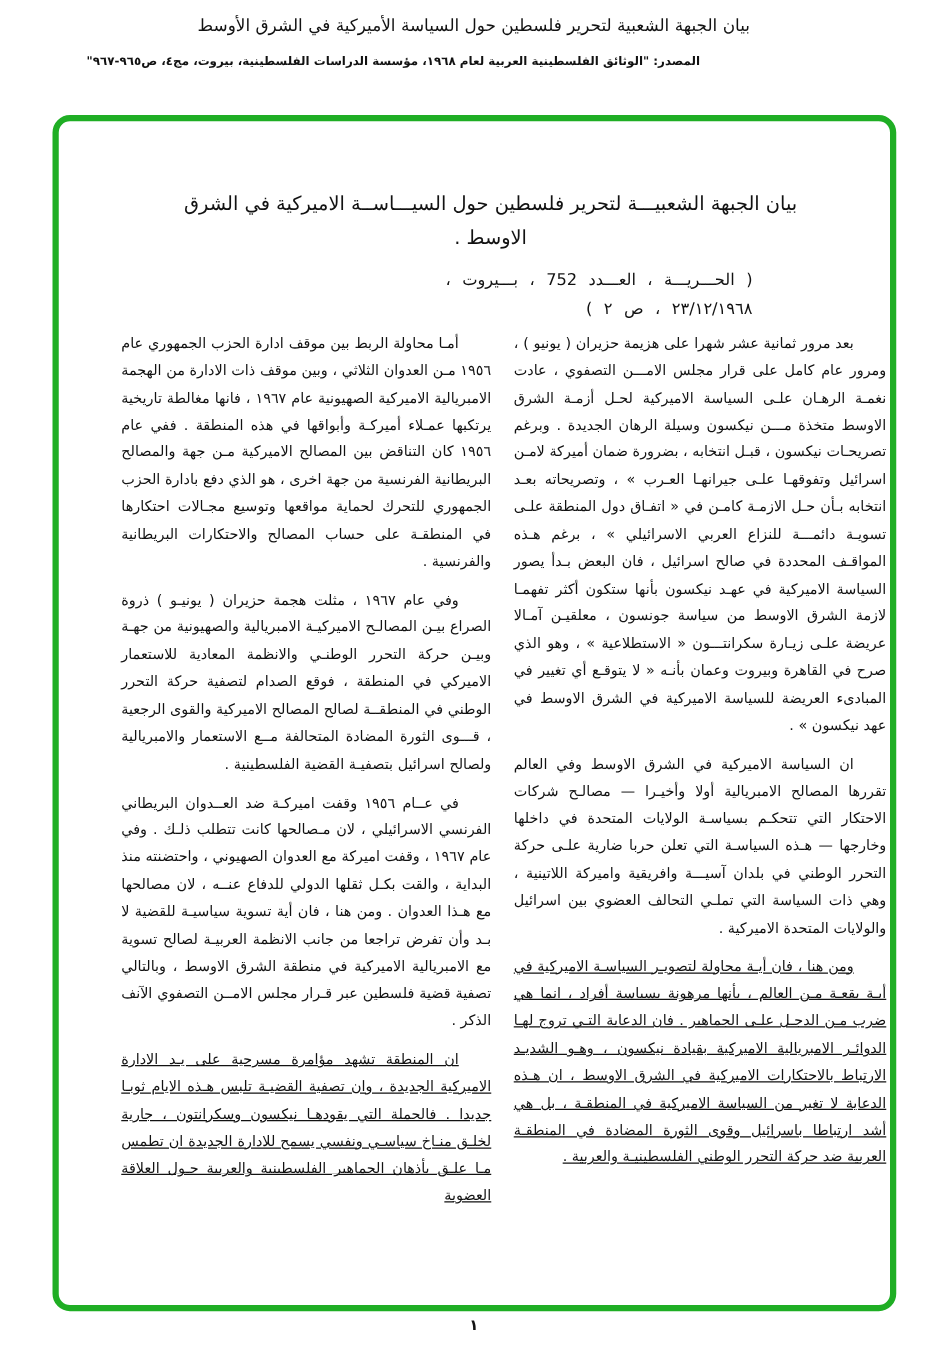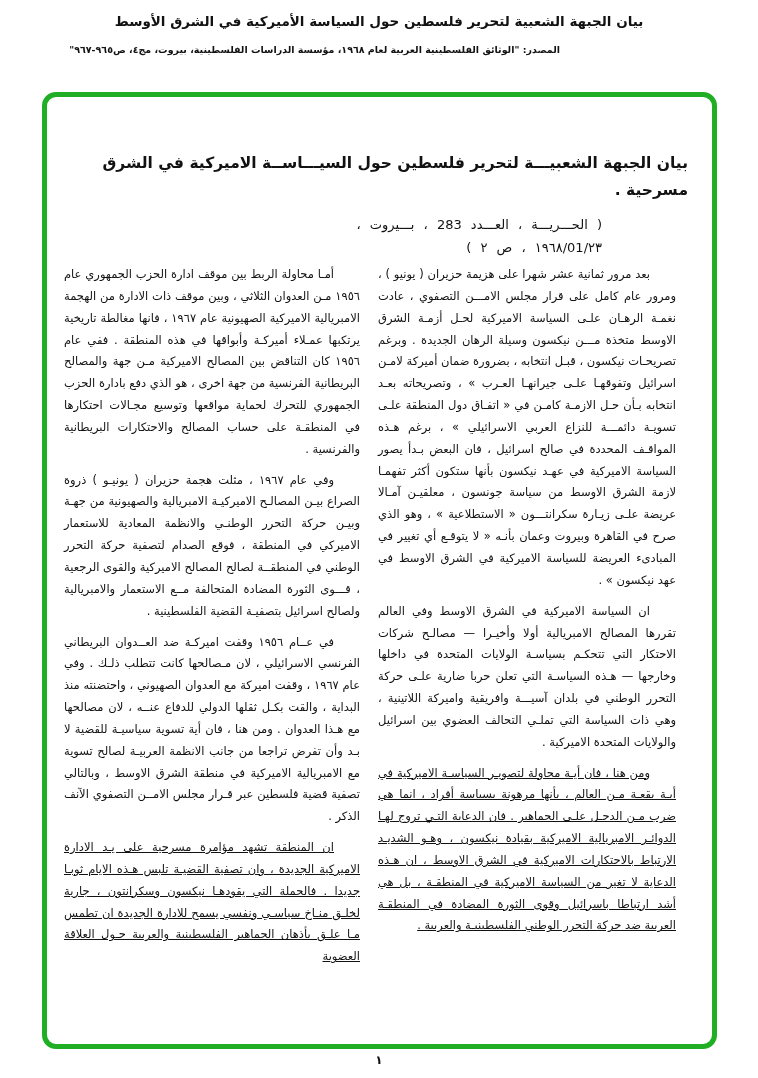--- a/index.html
+++ b/index.html
@@ -7,50 +7,50 @@
     width: 758px; height: 1078px;
     position: relative;
     background: #ffffff;
     color: #121212;
     font-family: "DejaVu Sans", sans-serif;
     overflow: hidden;
   }
   .header-title {
     position: absolute; top: 13px; left: 0; width: 758px;
     text-align: center; direction: rtl;
-    font-weight: bold; font-size: 13.5px;
+    font-weight: normal; font-size: 13.5px;
   }
   .source-line {
     position: absolute; top: 44px; left: 38px; width: 522px;
     text-align: right; direction: rtl;
     font-weight: bold; font-size: 9.5px;
   }
   .doc-frame {
     position: absolute; left: 42px; top: 92px;
     width: 675px; height: 957px;
     border: 5px solid var(--green, #1fae24);
     border-radius: 14px;
     background: #ffffff;
     box-sizing: border-box;
   }
   .doc-title {
     position: absolute; top: 53px; right: 24px; left: 50px;
-    direction: rtl; text-align: right;
-    font-weight: bold; font-size: 15.5px; line-height: 1.75;
+    direction: rtl; text-align: center;
+    font-weight: normal; font-size: 15.5px; line-height: 1.75;
   }
   .doc-subtitle {
     position: absolute; top: 116px; right: 110px;
     direction: rtl; text-align: right;
     font-size: 13px; line-height: 1.8;
     word-spacing: 5px;
   }
   .column {
     position: absolute; top: 167px;
     direction: rtl; text-align: justify;
-    font-size: 11.5px; line-height: 1.9;
+    font-size: 11.5px; line-height: 1.9; margin-left: 33px;
   }
   .column p { text-indent: 26px; margin: 0 0 9px 0; }
   .column p:last-child { margin-bottom: 0; text-decoration: underline; }
   .col-first  { left: 331px; width: 298px; }  
   .col-second { left: 17px;  width: 296px; }  
   .page-number {
     position: absolute; top: 1053px; left: 0; width: 758px;
     text-align: center; font-size: 12px; font-weight: bold;
   }
 </style>
@@ -58,26 +58,26 @@
 <body>
 
 <div class="header-title">بيان الجبهة الشعبية لتحرير فلسطين حول السياسة الأميركية في الشرق الأوسط</div>
 
 <div class="source-line">المصدر: "الوثائق الفلسطينية العربية لعام ١٩٦٨، مؤسسة الدراسات الفلسطينية، بيروت، مج٤، ص٩٦٥-٩٦٧"</div>
 
 <div class="doc-frame">
 
   <div class="doc-title">
     <span>بيان الجبهة الشعبيـــة لتحرير فلسطين حول السيـــاســة الاميركية في الشرق</span><br>
-    <span>مسرحية .</span>
+    <span>الاوسط .</span>
   </div>
 
   <div class="doc-subtitle">
-    <span>( الحـــريـــة ، العـــدد 283 ، بـــيروت ،</span><br>
-    <span>٢٣/01/١٩٦٨ ، ص ٢ )</span>
+    <span>( الحـــريـــة ، العـــدد 752 ، بـــيروت ،</span><br>
+    <span>٢٣/١٢/١٩٦٨ ، ص ٢ )</span>
   </div>
 
   <div class="column col-first">
     <p>بعد مرور ثمانية عشر شهرا على هزيمة حزيران ( يونيو ) ، ومرور عام كامل على قرار مجلس الامـــن التصفوي ، عادت نغمـة الرهـان علـى السياسة الاميركية لحـل أزمـة الشرق الاوسط متخذة مـــن نيكسون وسيلة الرهان الجديدة . وبرغم تصريحـات نيكسون ، قبـل انتخابه ، بضرورة ضمان أميركة لامـن اسرائيل وتفوقهـا علـى جيرانهـا العـرب » ، وتصريحاته بعـد انتخابه بـأن حـل الازمـة كامـن في « اتفـاق دول المنطقة علـى تسويـة دائمـــة للنزاع العربي الاسرائيلي » ، برغم هـذه المواقـف المحددة في صالح اسرائيل ، فان البعض بـدأ يصور السياسة الاميركية في عهـد نيكسون بأنها ستكون أكثر تفهمـا لازمة الشرق الاوسط من سياسة جونسون ، معلقيـن آمـالا عريضة علـى زيـارة سكرانتـــون « الاستطلاعية » ، وهو الذي صرح في القاهرة وبيروت وعمان بأنـه « لا يتوقـع أي تغيير في المبادىء العريضة للسياسة الاميركية في الشرق الاوسط في عهد نيكسون » .</p>
     <p>ان السياسة الاميركية في الشرق الاوسط وفي العالم تقررها المصالح الامبريالية أولا وأخيـرا — مصالـح شركات الاحتكار التي تتحكـم بسياسـة الولايات المتحدة في داخلها وخارجها — هـذه السياسـة التي تعلن حربا ضارية علـى حركة التحرر الوطني في بلدان آسيـــة وافريقية واميركة اللاتينية ، وهي ذات السياسة التي تملـي التحالف العضوي بين اسرائيل والولايات المتحدة الاميركية .</p>
     <p>ومن هنا ، فان أيـة محاولة لتصويـر السياسـة الاميركية في أيـة بقعـة مـن العالم ، بأنها مرهونة بسياسة أفراد ، انما هي ضرب مـن الدجـل علـى الجماهير . فان الدعاية التـي تروج لهـا الدوائـر الامبريالية الاميركية بقيادة نيكسون ، وهـو الشديـد الارتباط بالاحتكارات الاميركية في الشرق الاوسط ، ان هـذه الدعاية لا تغير من السياسة الاميركية في المنطقـة ، بل هي أشد ارتباطا باسرائيل وقوى الثورة المضادة في المنطقـة العربية ضد حركة التحرر الوطني الفلسطينيـة والعربية .</p>
   </div>
 
   <div class="column col-second">
     <p>أمـا محاولة الربط بين موقف ادارة الحزب الجمهوري عام ١٩٥٦ مـن العدوان الثلاثي ، وبين موقف ذات الادارة من الهجمة الامبريالية الاميركية الصهيونية عام ١٩٦٧ ، فانها مغالطة تاريخية يرتكبها عمـلاء أميركـة وأبواقها في هذه المنطقة . ففي عام ١٩٥٦ كان التناقض بين المصالح الاميركية مـن جهة والمصالح البريطانية الفرنسية من جهة اخرى ، هو الذي دفع بادارة الحزب الجمهوري للتحرك لحماية مواقعها وتوسيع مجـالات احتكارها في المنطقـة على حساب المصالح والاحتكارات البريطانية والفرنسية .</p>

